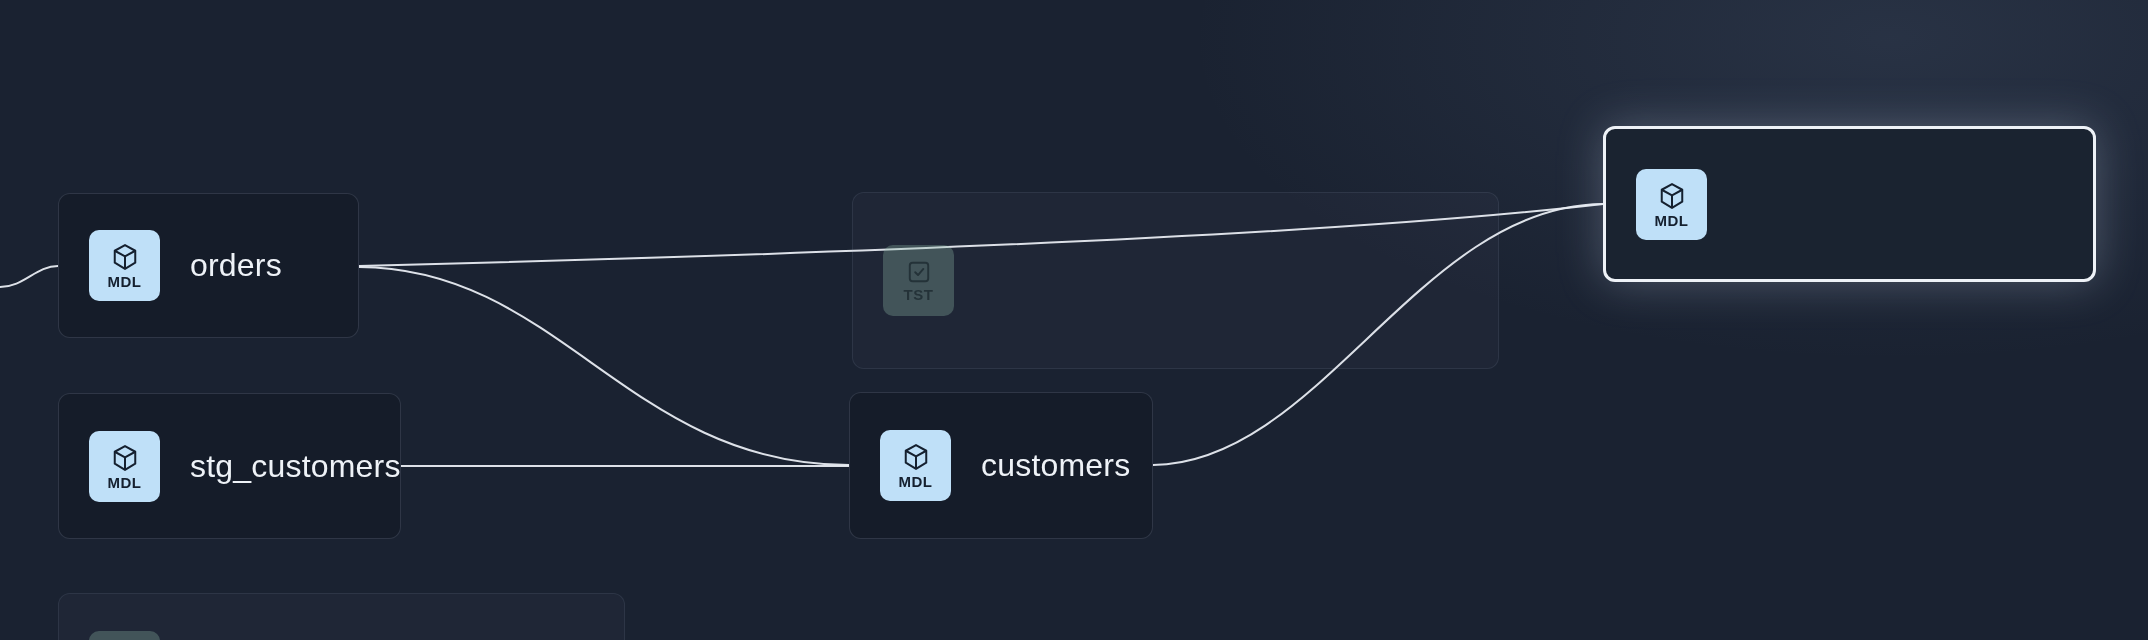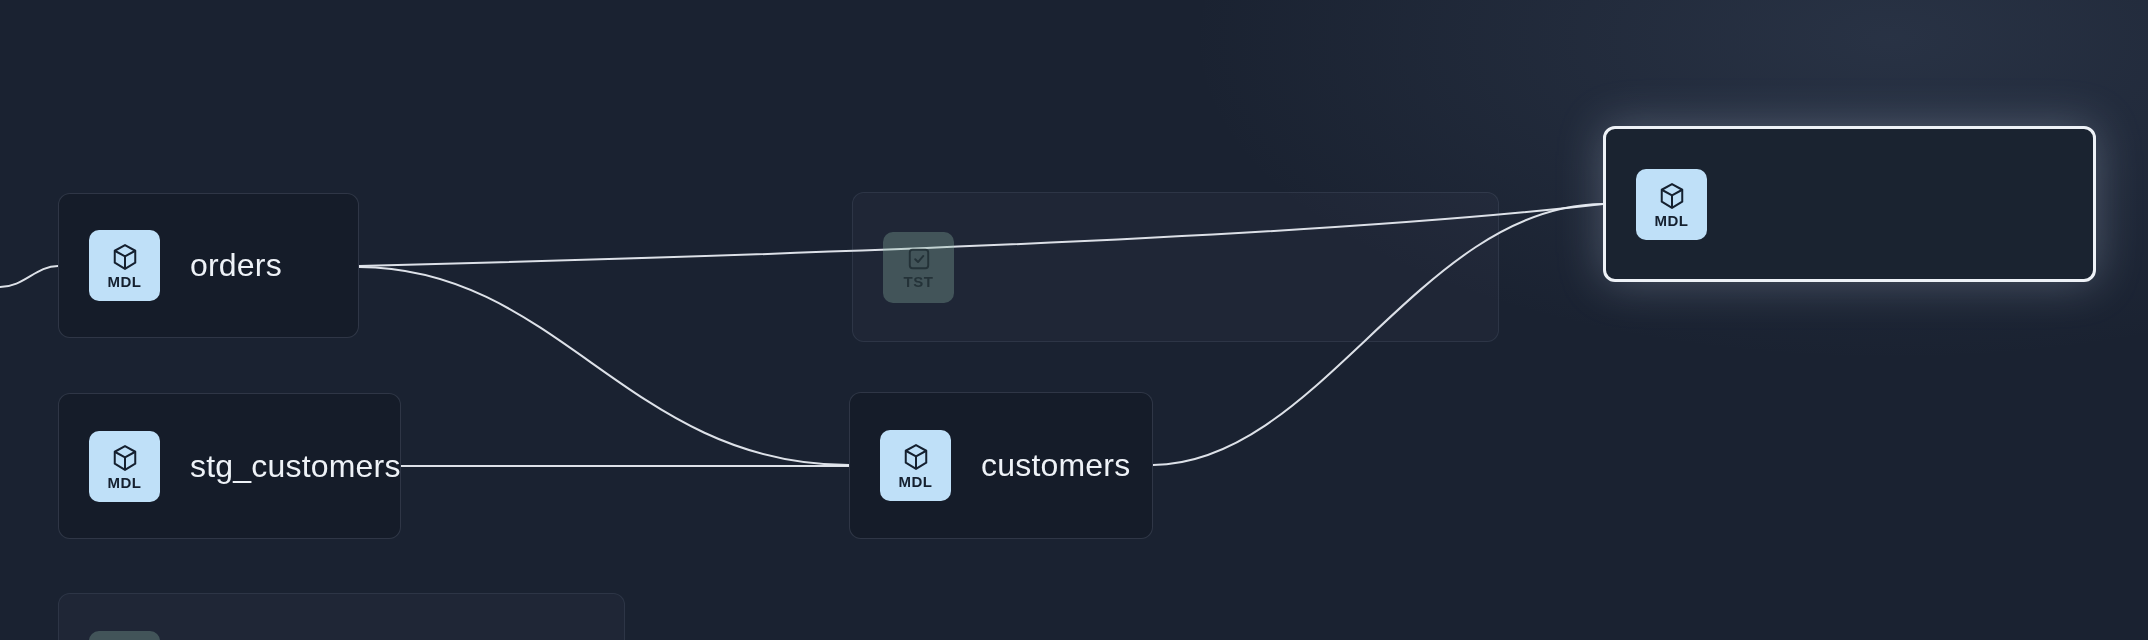--- a/index.html
+++ b/index.html
@@ -109,21 +109,21 @@
       <svg width="30" height="30" viewBox="0 0 24 24" fill="none" stroke="currentColor" stroke-width="1.6" stroke-linejoin="round">
         <path d="M12 2.5 L20.2 7 V16.5 L12 21.5 L3.8 16.5 V7 Z"></path>
         <path d="M3.8 7 L12 11.5 L20.2 7"></path>
         <path d="M12 11.5 V21.5"></path>
       </svg>
       <span class="badge-label">MDL</span>
     </div>
     <span class="node-label">stg_customers</span>
   </div>
 
-  <div class="node faded" style="left:852px; top:192px; width:647px; height:150px;">
+  <div class="node faded" style="left:852px; top:192px; width:647px; height:177px;">
     <div class="badge tst">
       <svg width="26" height="26" viewBox="0 0 24 24" fill="none" stroke="currentColor" stroke-width="1.8" stroke-linecap="round" stroke-linejoin="round">
         <rect x="3.5" y="3.5" width="17" height="17" rx="2.5"></rect>
         <path d="M8.5 12.2 L11.1 14.8 L16 9.2"></path>
       </svg>
       <span class="badge-label">TST</span>
     </div>
   </div>
 
   <div class="node" style="left:849px; top:392px; width:304px; height:147px;">

